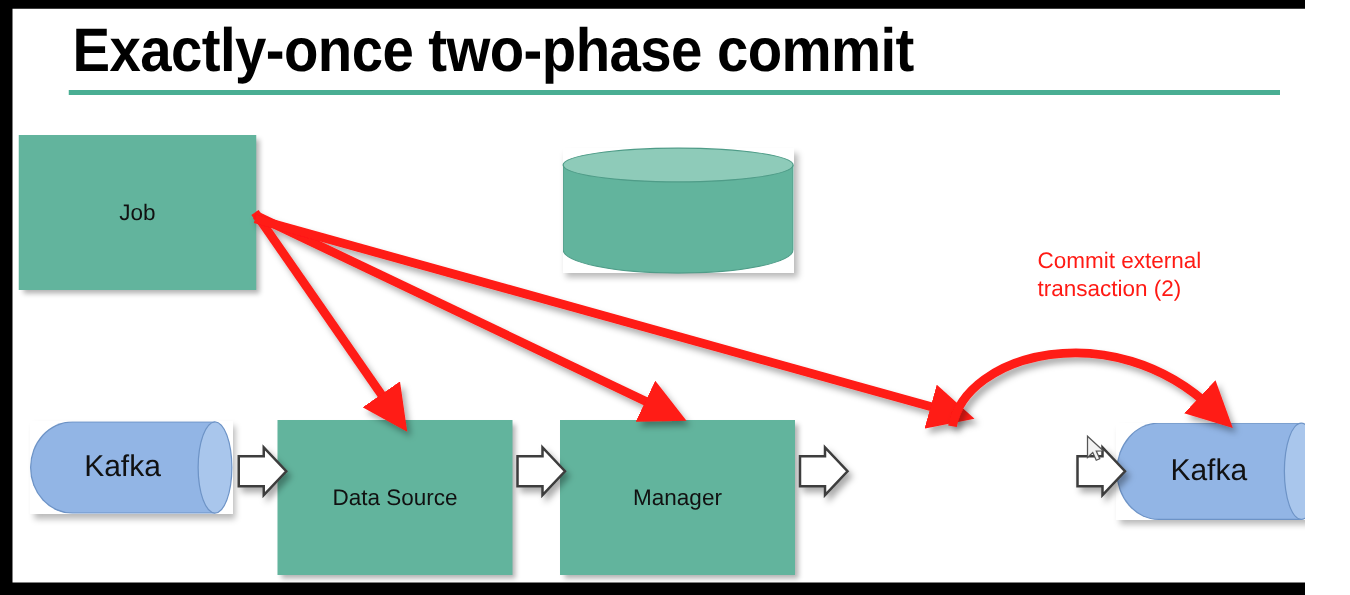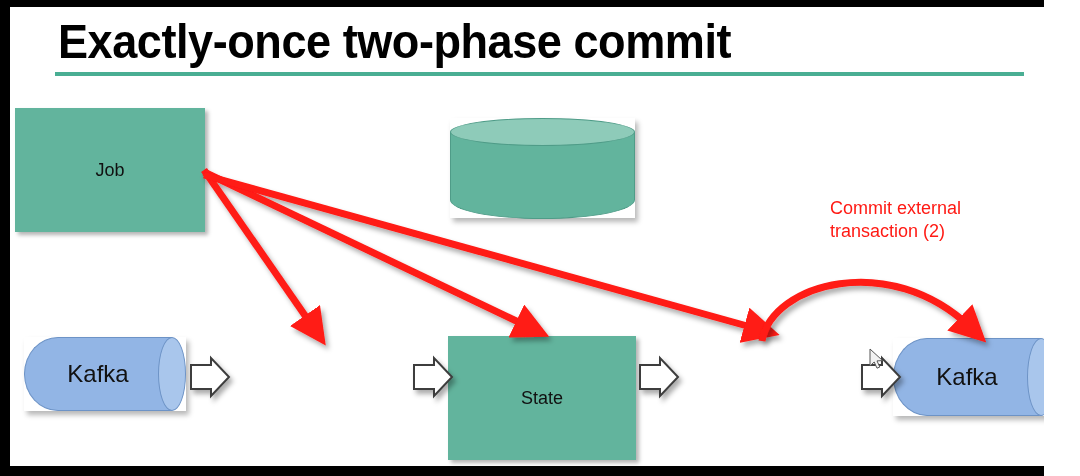--- a/index.html
+++ b/index.html
@@ -173,23 +173,26 @@
       <div class="body" style="top:14px; height:86px;"></div>
       <div class="top" style="top:0px; height:28px;"></div>
     </div>
 
     <div class="cyl-h" style="left:14px; top:330px; width:162px; height:74px;">
       <div class="body" style="width:148px;"></div>
       <div class="cap" style="right:0px; width:28px;"></div>
       <div class="label" style="left:0; width:148px;">Kafka</div>
     </div>
 
+    <div class="node-rect" style="left:212px; top:329px; width:188px; height:124px;">
+      <span>Data Source</span>
+    </div>
 
     <div class="node-rect" style="left:438px; top:329px; width:188px; height:124px;">
-      <span>State</span>
+      <span>Manager</span>
     </div>
 
 
     <div class="cyl-h" style="left:883px; top:331px; width:162px; height:78px;">
       <div class="body" style="width:148px;"></div>
       <div class="cap" style="right:0px; width:28px;"></div>
       <div class="label" style="left:0; width:148px;">Kafka</div>
     </div>
 
 

